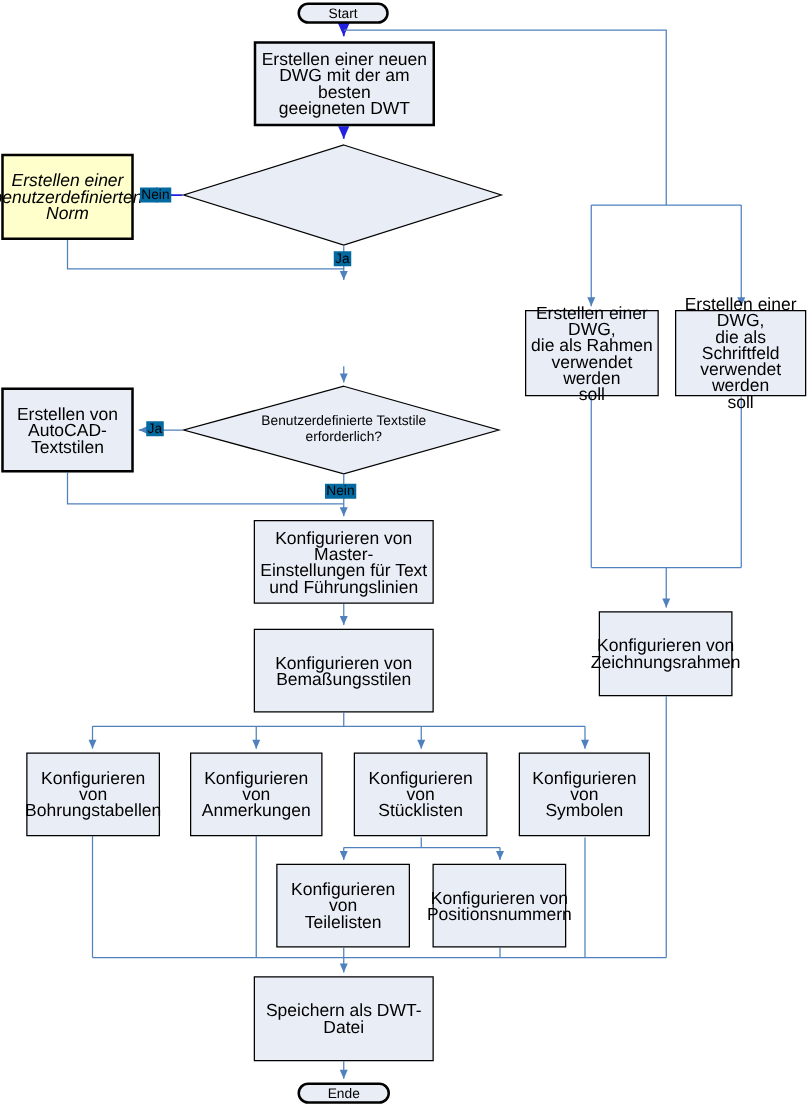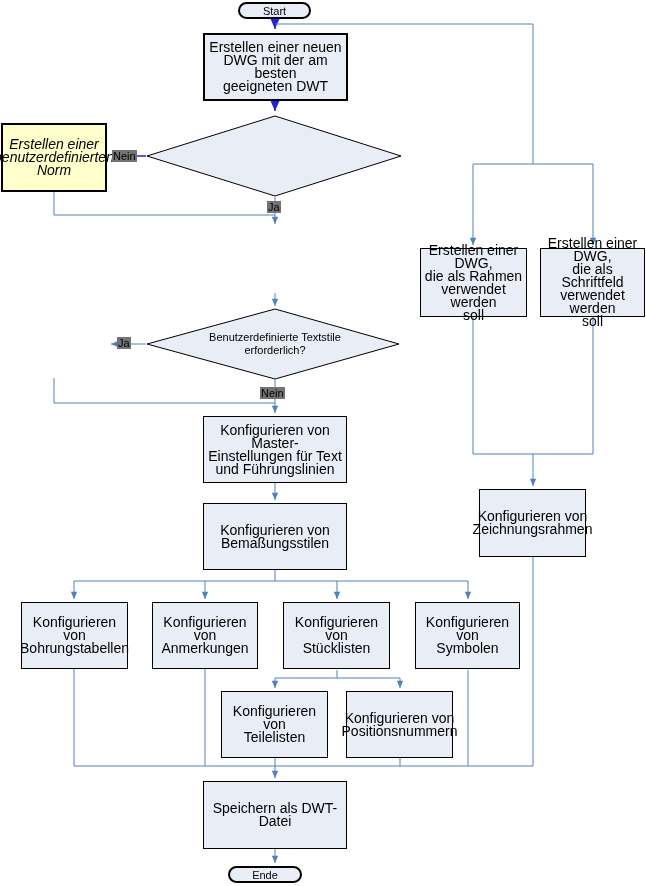--- a/index.html
+++ b/index.html
@@ -21,21 +21,21 @@
     position:absolute;z-index:2;box-sizing:border-box;
     display:flex;align-items:center;justify-content:center;
     font-size:11px;color:#000000;background:#E9EDF6;
     border:2px solid #000000;border-radius:9px;
   }
   .dtext{
     position:absolute;z-index:3;display:flex;align-items:center;justify-content:center;
     text-align:center;white-space:pre-line;font-size:11px;line-height:13px;color:#000000;
   }
   .edge-label{
-    position:absolute;z-index:3;background:#737373;
+    position:absolute;z-index:3;background:#0369a1;
     font-size:11px;line-height:12px;color:#000000;padding:0 1px;
   }
 </style>
 </head>
 <body>
 
 <div class="canvas">
 
   <svg width="646" height="886" viewBox="0 0 646 886">
     <defs>
@@ -93,28 +93,31 @@
       <path d="M533,454 V486" marker-end="url(#arr)"></path>
       <path d="M533,557 V766"></path>
 
       <path d="M74,766 H533"></path>
       <path d="M275,758 V778" marker-end="url(#arr)"></path>
       <path d="M275,849 V863" marker-end="url(#arr)"></path>
     </g>
   </svg>
 
   <div class="stadium" style="left:238px;top:2px;width:73px;height:17px;">Start</div>
-  <div class="stadium" style="left:228px;top:866px;width:74px;height:17px;">Ende</div>
+  <div class="stadium" style="left:238px;top:866px;width:74px;height:17px;">Ende</div>
 
   <div class="node thick" style="left:203px;top:33px;width:145px;height:68px;">Erstellen einer neuen
 DWG mit der am besten
 geeigneten DWT</div>
   <div class="node yellow thick" style="left:1px;top:123px;width:106px;height:69px;">Erstellen einer
 benutzerdefinierten
 Norm</div>
+  <div class="node thick" style="left:1px;top:310px;width:106px;height:68px;">Erstellen von
+AutoCAD-
+Textstilen</div>
   <div class="node" style="left:203px;top:416px;width:144px;height:67px;">Konfigurieren von Master-
 Einstellungen für Text
 und Führungslinien</div>
   <div class="node" style="left:203px;top:503px;width:144px;height:67px;">Konfigurieren von
 Bemaßungsstilen</div>
 
   <div class="node" style="left:21px;top:602px;width:107px;height:67px;">Konfigurieren von
 Bohrungstabellen</div>
   <div class="node" style="left:152px;top:602px;width:106px;height:67px;">Konfigurieren von
 Anmerkungen</div>

